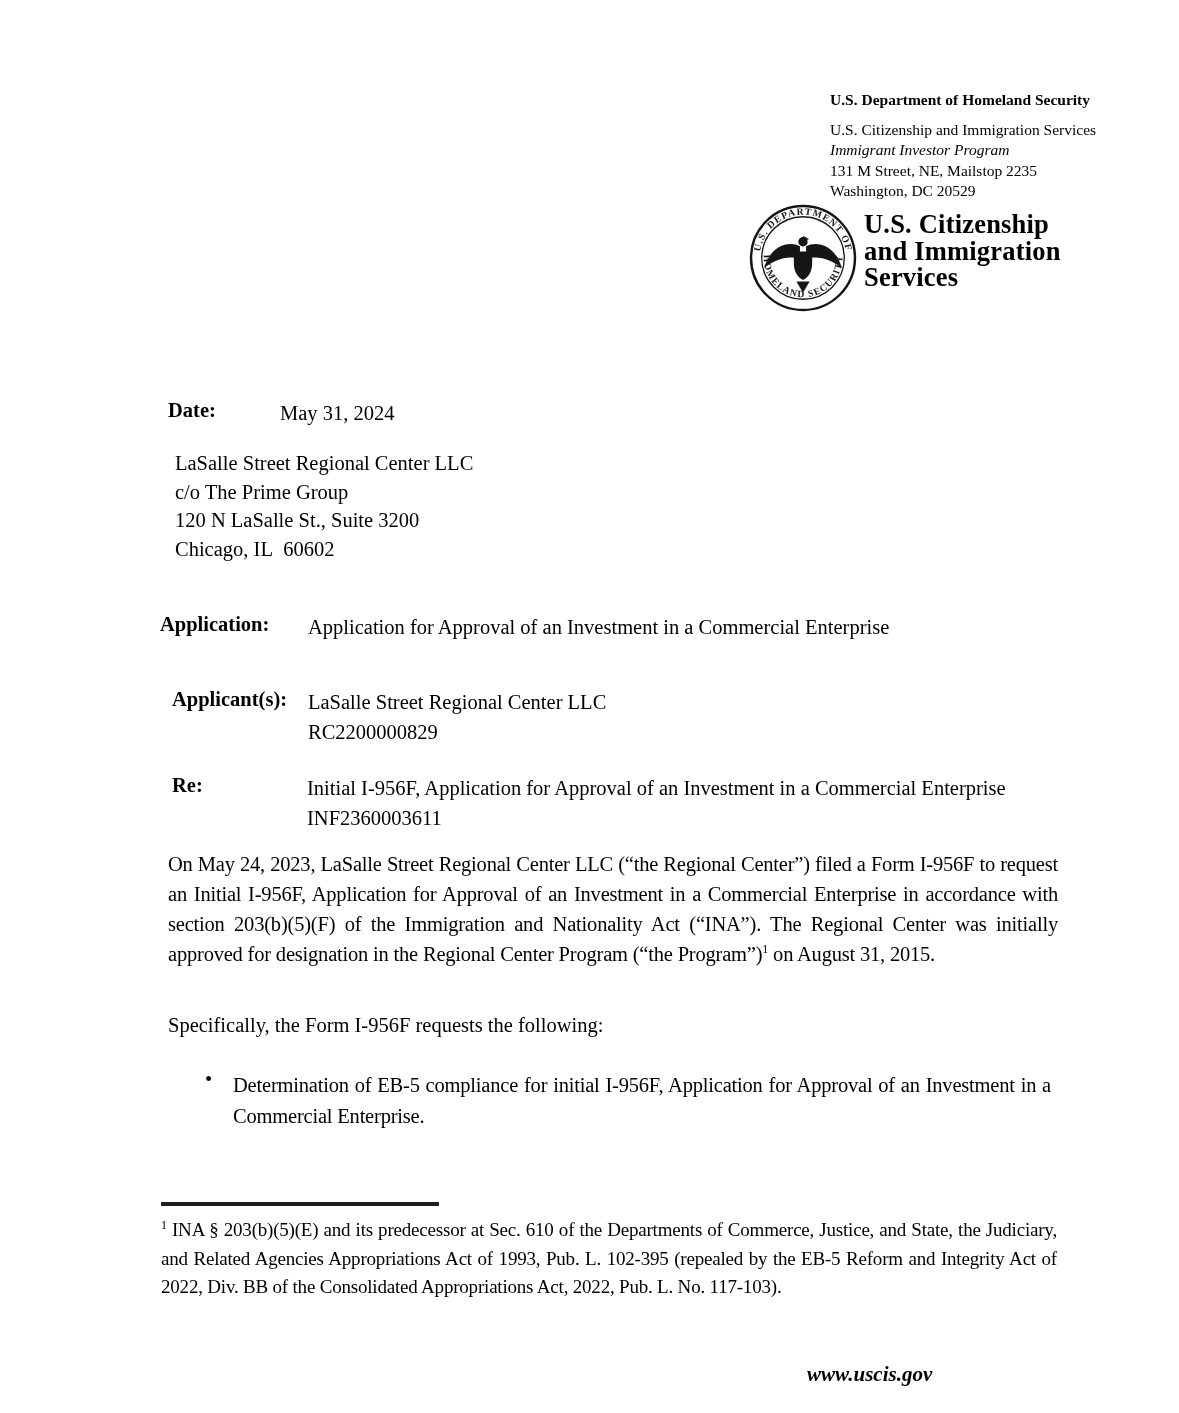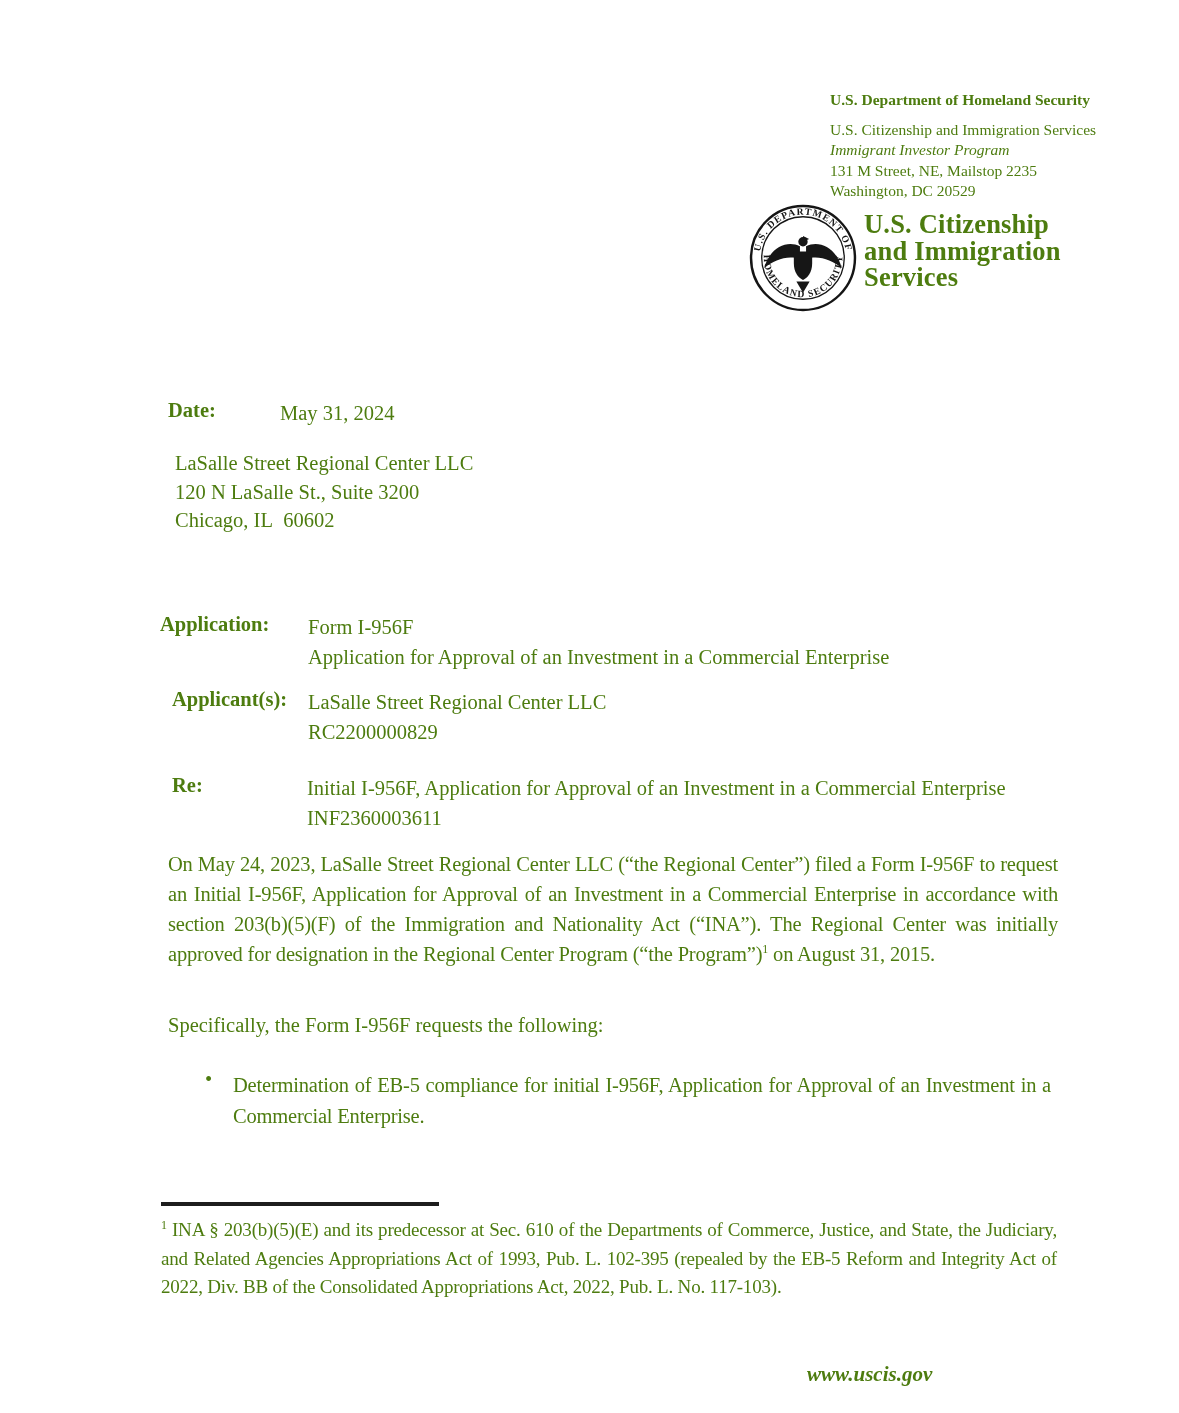--- a/index.html
+++ b/index.html
@@ -2,21 +2,21 @@
 <html><head>
 <meta charset="utf-8">
 <style>
   html,body{margin:0;padding:0;background:#e8e8e8;}
   .page{
     position:relative;
     width:1179px;height:1413px;
     margin:0 auto;
     background:#ffffff;
     font-family:"Liberation Serif", serif;
-    color:#4d7c0f;
+    color:#000000;
     overflow:hidden;
   }
   .nowrap{white-space:nowrap;}
 
   
   .letterhead{position:absolute;left:830px;top:90px;font-size:15.5px;line-height:20.5px;}
   .letterhead .dept{font-weight:bold;font-size:15.5px;margin-bottom:9px;}
   .letterhead .lh-line{white-space:nowrap;}
   .letterhead .lh-line.italic{font-style:italic;}
 
@@ -101,27 +101,27 @@
     <div>U.S. Citizenship</div>
     <div>and Immigration</div>
     <div>Services</div>
   </div>
 
   <div class="meta-label" style="left:168px;top:399px;">Date:</div>
   <div class="meta-value nowrap" style="left:280px;top:399px;">May 31, 2024</div>
 
   <div class="recipient">
     <div>LaSalle Street Regional Center LLC</div>
+    <div>c/o The Prime Group</div>
     <div>120 N LaSalle St., Suite 3200</div>
     <div>Chicago, IL&nbsp; 60602</div>
   </div>
 
   <div class="meta-label" style="left:160px;top:613px;">Application:</div>
   <div class="meta-value" style="left:308px;top:613px;">
-    <div>Form I-956F</div>
     <div>Application for Approval of an Investment in a Commercial Enterprise</div>
   </div>
 
   <div class="meta-label" style="left:172px;top:688px;">Applicant(s):</div>
   <div class="meta-value" style="left:308px;top:688px;">
     <div>LaSalle Street Regional Center LLC</div>
     <div>RC2200000829</div>
   </div>
 
   <div class="meta-label" style="left:172px;top:774px;">Re:</div>

